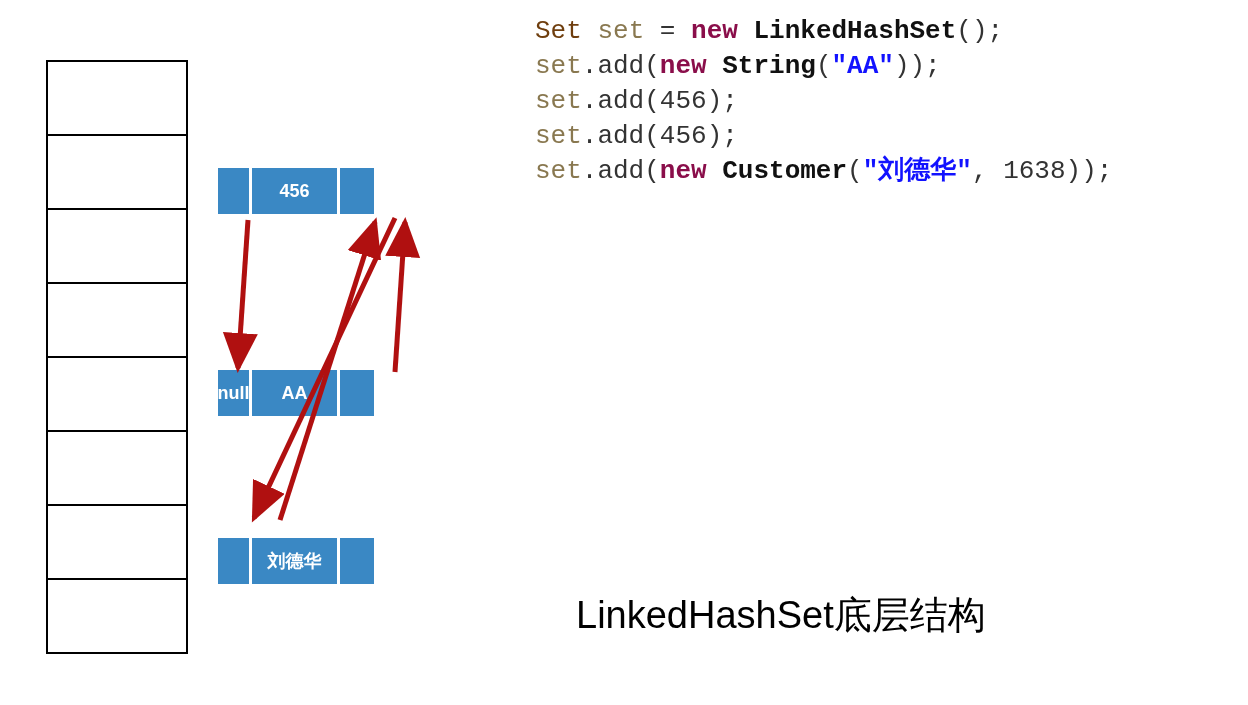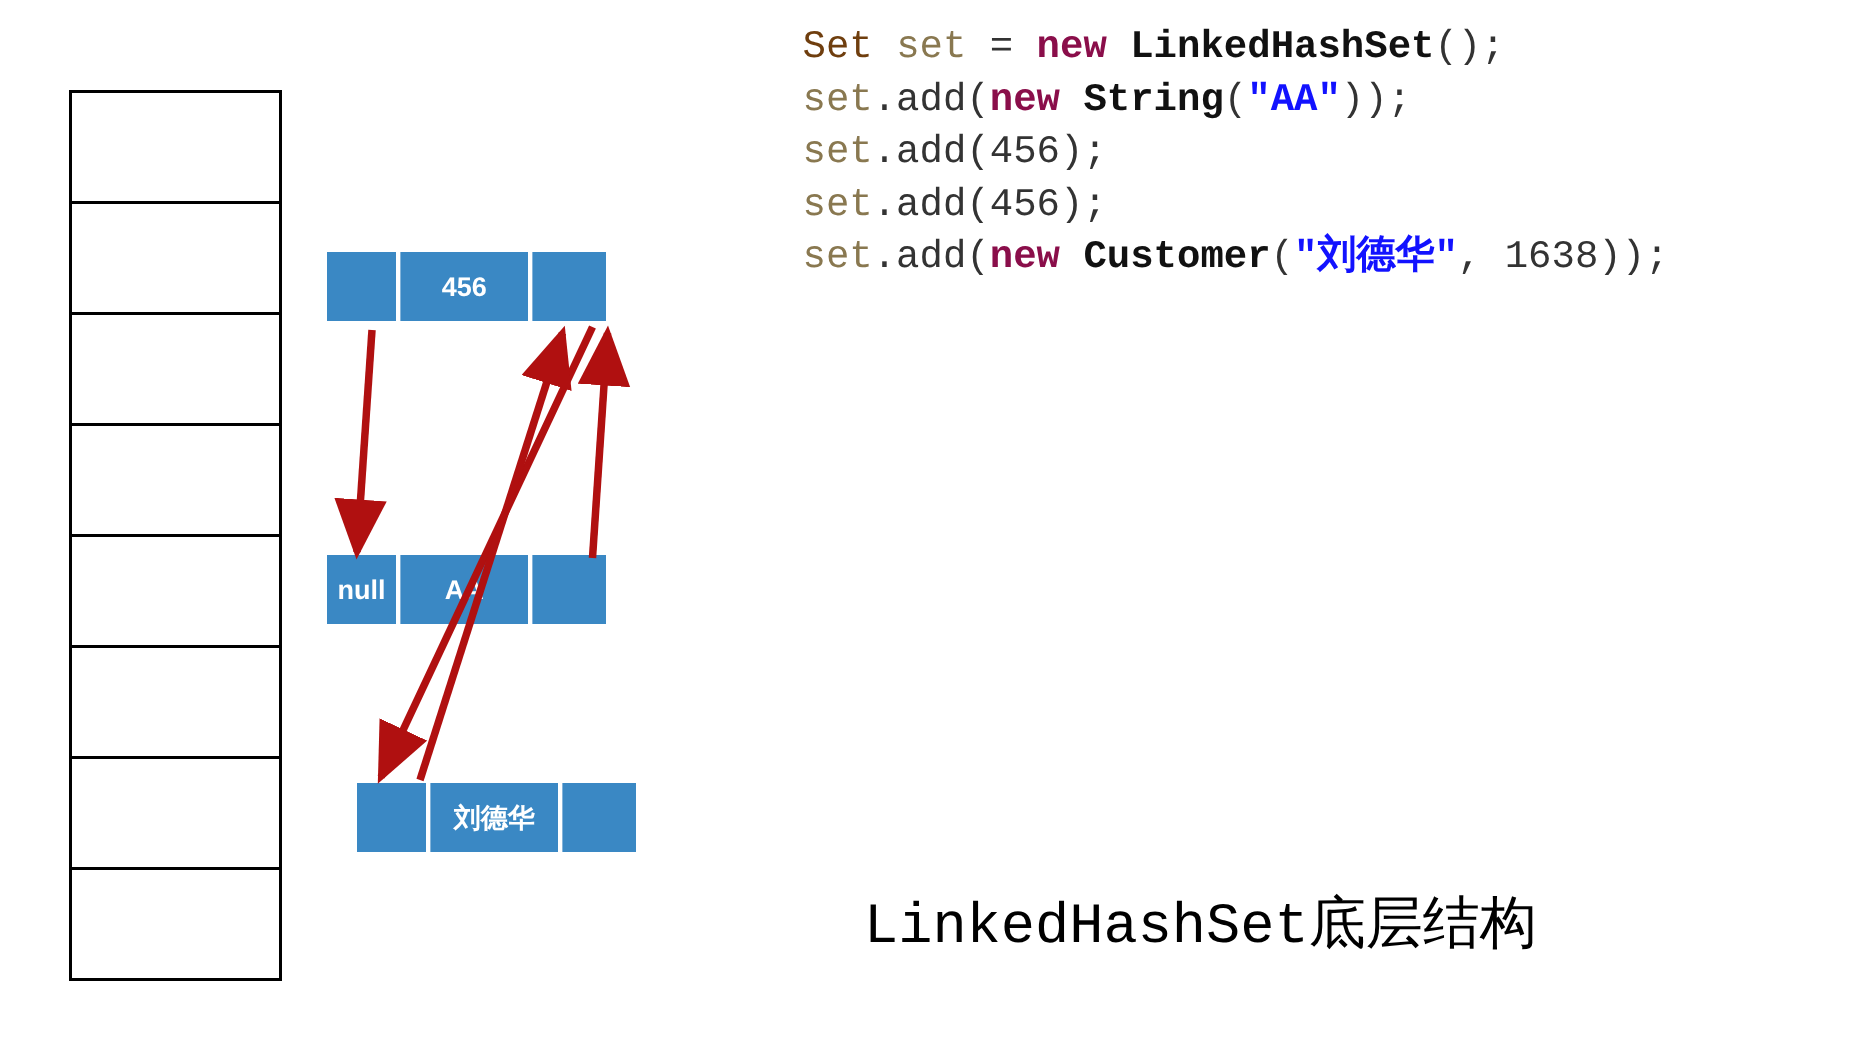--- a/index.html
+++ b/index.html
@@ -31,42 +31,42 @@
       color: #fff;
       font-family: Arial, sans-serif;
       font-weight: bold;
       font-size: 18px;
       display: flex;
       align-items: center;
       justify-content: center;
       border-right: 3px solid #fff;
     }
     .node-cell:last-child { border-right: none; }
-    .node-cell.prev, .node-cell.next { width: 49px; }
+    .node-cell.prev, .node-cell.next { width: 34px; }
     .node-cell.data { width: 88px; }
     .code-block {
       position: absolute;
       left: 535px;
       top: 14px;
       font-size: 26px;
       line-height: 1.35;
       color: #333;
       white-space: pre;
     }
     .k-type { color: #6f3e0e; }
     .k-var { color: #897850; }
     .k-new { color: #8a0e4a; font-weight: bold; }
     .k-name { font-weight: bold; color: #111; }
     .k-str { color: #1212ff; font-weight: bold; }
     .k-num { color: #333; }
     .caption {
       position: absolute;
       left: 576px;
       top: 590px;
-      font-family: Liberation Mono, monospace;
+      font-family: Liberation Sans, sans-serif;
       font-size: 38px;
       color: #000;
     }
     svg.arrows {
       position: absolute;
       left: 0;
       top: 0;
       width: 1248px;
       height: 705px;
       pointer-events: none;
@@ -91,21 +91,21 @@
   <div class="node-cell data">456</div>
   <div class="node-cell next"></div>
 </div>
 
 <div class="node" style="left:218px; top:370px;">
   <div class="node-cell prev">null</div>
   <div class="node-cell data">AA</div>
   <div class="node-cell next"></div>
 </div>
 
-<div class="node" style="left:218px; top:522px;margin-left:20px;">
+<div class="node" style="left:218px; top:538px;">
   <div class="node-cell prev"></div>
   <div class="node-cell data">刘德华</div>
   <div class="node-cell next"></div>
 </div>
 
 <svg class="arrows">
   <defs>
     <marker id="ah" markerWidth="10" markerHeight="10" refX="7" refY="3.5" orient="auto">
       <polygon points="0 0, 8 3.5, 0 7" fill="#b01010"></polygon>
     </marker>

